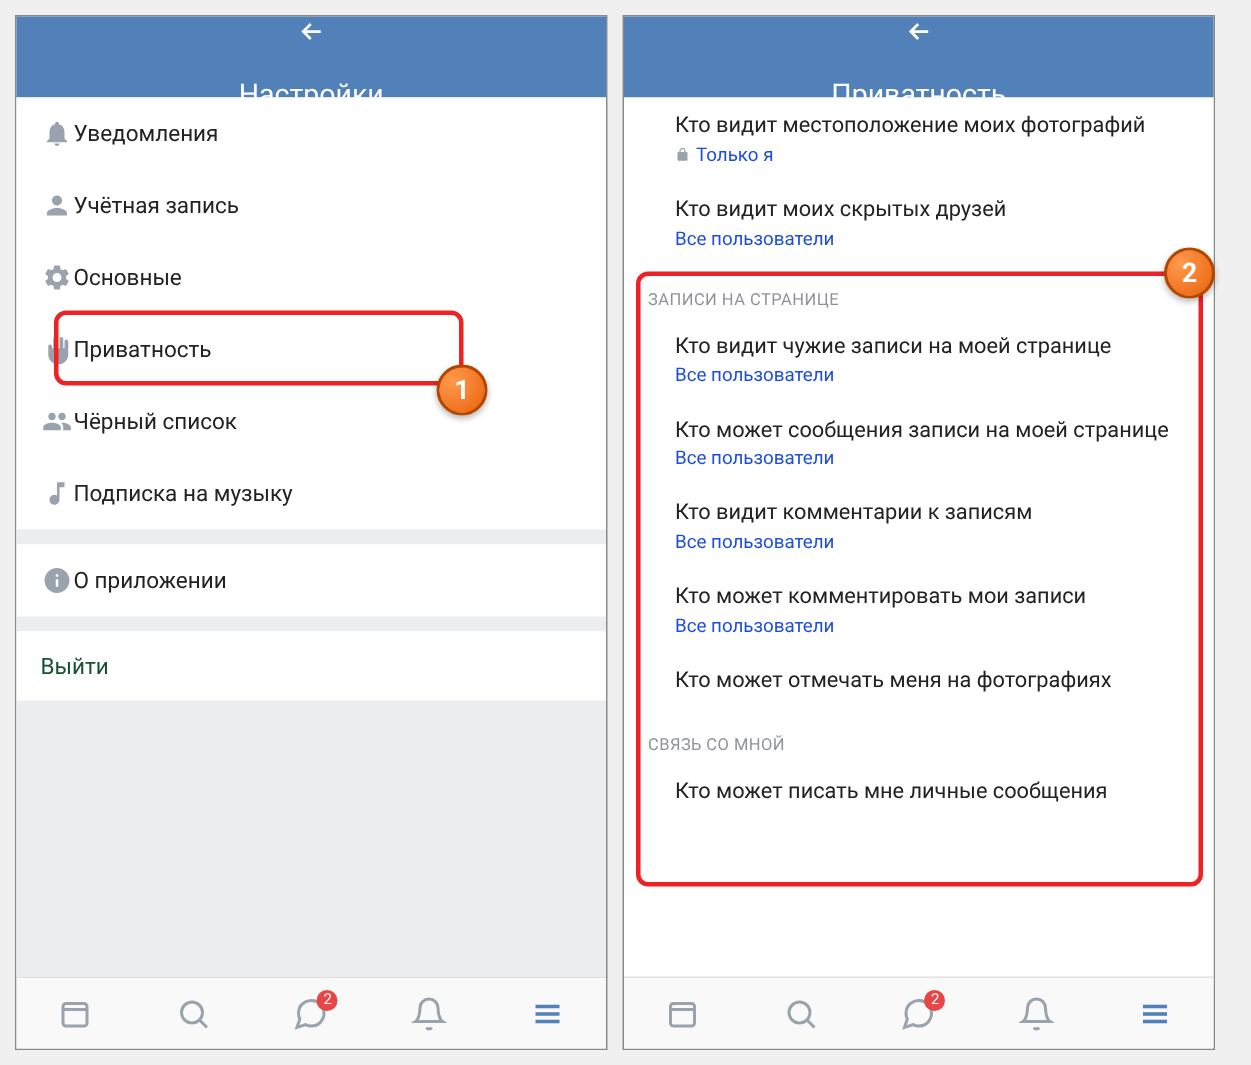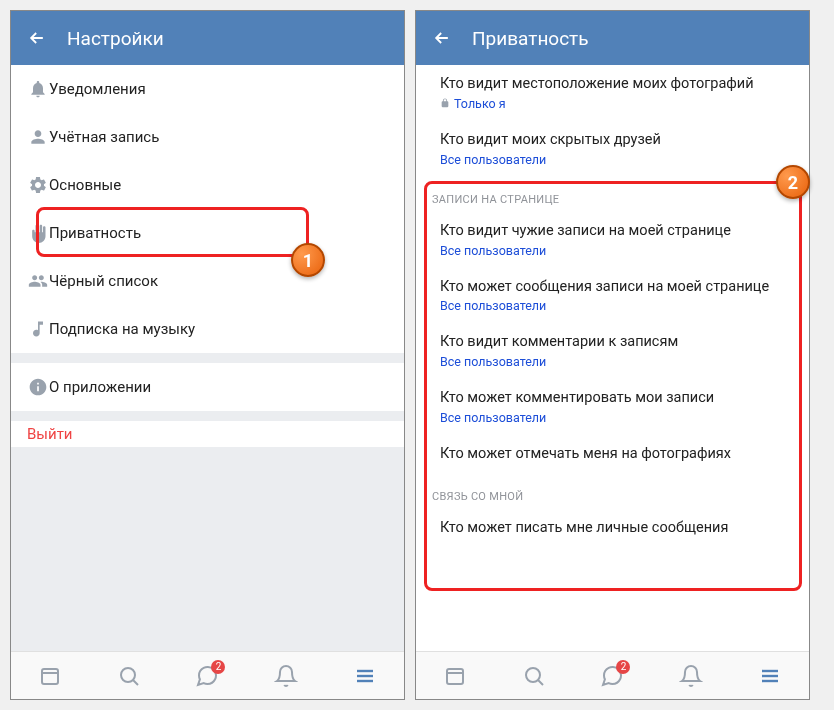--- a/index.html
+++ b/index.html
@@ -1,37 +1,37 @@
 <!DOCTYPE html>
 <html><head>
 <meta charset="utf-8">
 <style>
 * { margin: 0; padding: 0; box-sizing: border-box; font-family: -apple-system, BlinkMacSystemFont, "Segoe UI", Roboto, Arial, sans-serif; }
 body { background: #f0f0f0; display: flex; gap: 10px; padding: 10px; }
 .phone { width: 395px; height: 690px; background: #fff; border: 1px solid #888; display: flex; flex-direction: column; position: relative; }
-.header { background: #5181b8; color: #fff; height: 54px; display: flex; align-items: center; padding: 0 16px; gap: 20px; flex-shrink: 0; }
+.header { background: #5181b8; color: #fff; height: 54px; display: flex; align-items: center; padding: 0 16px; gap: 20px; flex-shrink: 0; flex-direction: column; }
 .header-title { font-size: 19px; font-weight: 400; }
 .back-arrow { width: 20px; height: 20px; display: flex; align-items: center; justify-content: center; }
 .content { flex: 1; overflow: hidden; background: #fff; display: flex; flex-direction: column; }
 .list-section { background: #fff; }
 .list-item { display: flex; align-items: center; padding: 13px 16px; cursor: pointer; }
 .list-item .icon { width: 22px; height: 22px; display: flex; align-items: center; justify-content: center; color: #909399; flex-shrink: 0; }
 .list-item .label { font-size: 15px; color: #222; }
 .divider { height: 10px; background: #ebedf0; }
-.logout { padding: 4px 16px; color: #ef4444; font-size: 15px; cursor: pointer; background: #fff; }
+.logout { padding: 14px 16px; color: #14532d; font-size: 15px; cursor: pointer; background: #fff; }
 .highlight-box { position: absolute; border: 3px solid #e22; border-radius: 8px; pointer-events: none; }
 .hl1 { left: 25px; top: 196px; width: 273px; height: 50px; }
 .hl2 { left: 8px; top: 170px; width: 378px; height: 410px; }
 .badge { position: absolute; width: 34px; height: 34px; border-radius: 50%; background: radial-gradient(circle at 30% 30%, #ff9a4d, #e8610b); border: 2px solid #b34700; color: #fff; font-weight: bold; font-size: 18px; display: flex; align-items: center; justify-content: center; box-shadow: 0 2px 4px rgba(0,0,0,0.3); }
 .b1 { left: 280px; top: 232px; }
 .b2 { left: 360px; top: 154px; }
 .bottom-nav { height: 48px; border-top: 1px solid #e0e0e0; display: flex; align-items: center; justify-content: space-around; background: #f9f9f9; flex-shrink: 0; }
 .nav-item { width: 28px; height: 28px; display: flex; align-items: center; justify-content: center; color: #99a2ad; position: relative; cursor: pointer; }
 .nav-badge { position: absolute; top: -2px; right: -4px; background: #e64646; color: #fff; font-size: 10px; min-width: 14px; height: 14px; border-radius: 7px; display: flex; align-items: center; justify-content: center; padding: 0 3px; }
-.priv-item { padding: 10px 16px 10px 24px; cursor: pointer; }
+.priv-item { padding: 10px 16px 10px 34px; cursor: pointer; }
 .priv-title { font-size: 14.5px; color: #222; line-height: 1.3; }
 .priv-sub { font-size: 12.5px; color: #1d4ed8; margin-top: 2px; display: flex; align-items: center; gap: 4px; }
 .section-header { padding: 16px 16px 6px 16px; font-size: 11px; color: #909399; letter-spacing: 0.3px; }
 .gray-fill { background: #ebedf0; flex: 1; }
 .lock-icon { width: 10px; height: 10px; }
 svg { display: block; }
 </style>
 </head>
 <body>
 

